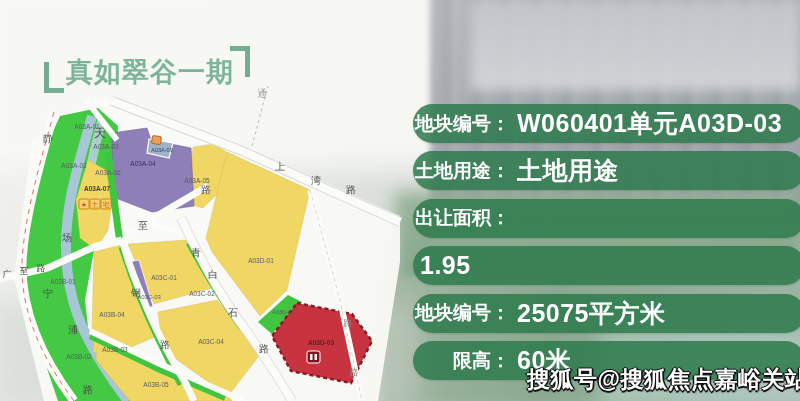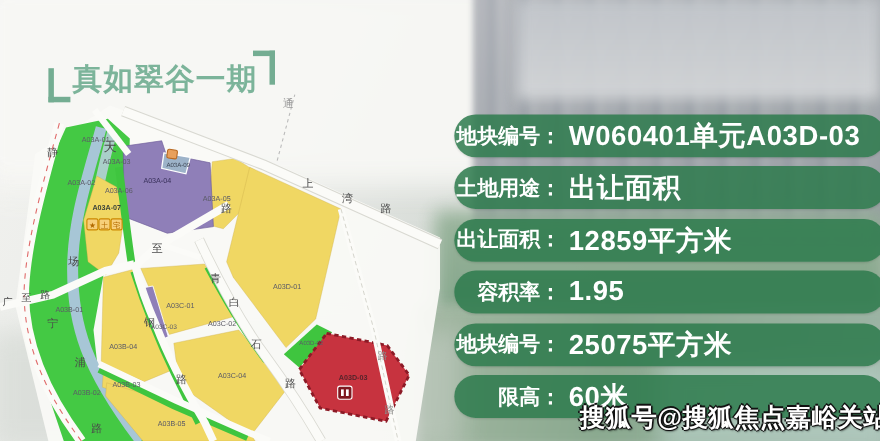--- a/index.html
+++ b/index.html
@@ -174,28 +174,26 @@
       </g>
   </svg>
 
   <div class="info-panel" id="info-rows">
       <div class="info-row" style="top: 104px;">
         <span class="lab">地块编号：</span>
         <span class="val">W060401单元A03D-03</span>
       </div>
       <div class="info-row" style="top: 151.4px;">
         <span class="lab">土地用途：</span>
-        <span class="val">出让面积</span>
+        <span class="val">土地用途</span>
       </div>
       <div class="info-row" style="top: 198.8px;">
         <span class="lab">出让面积：</span>
-        <span class="val">12859平方米</span>
       </div>
       <div class="info-row" style="top: 246.2px;">
-        <span class="lab">容积率：</span>
         <span class="val">1.95</span>
       </div>
       <div class="info-row" style="top: 293.6px;">
         <span class="lab">地块编号：</span>
         <span class="val">25075平方米</span>
       </div>
       <div class="info-row" style="top: 341px;">
         <span class="lab">限高：</span>
         <span class="val">60米</span>
       </div>

